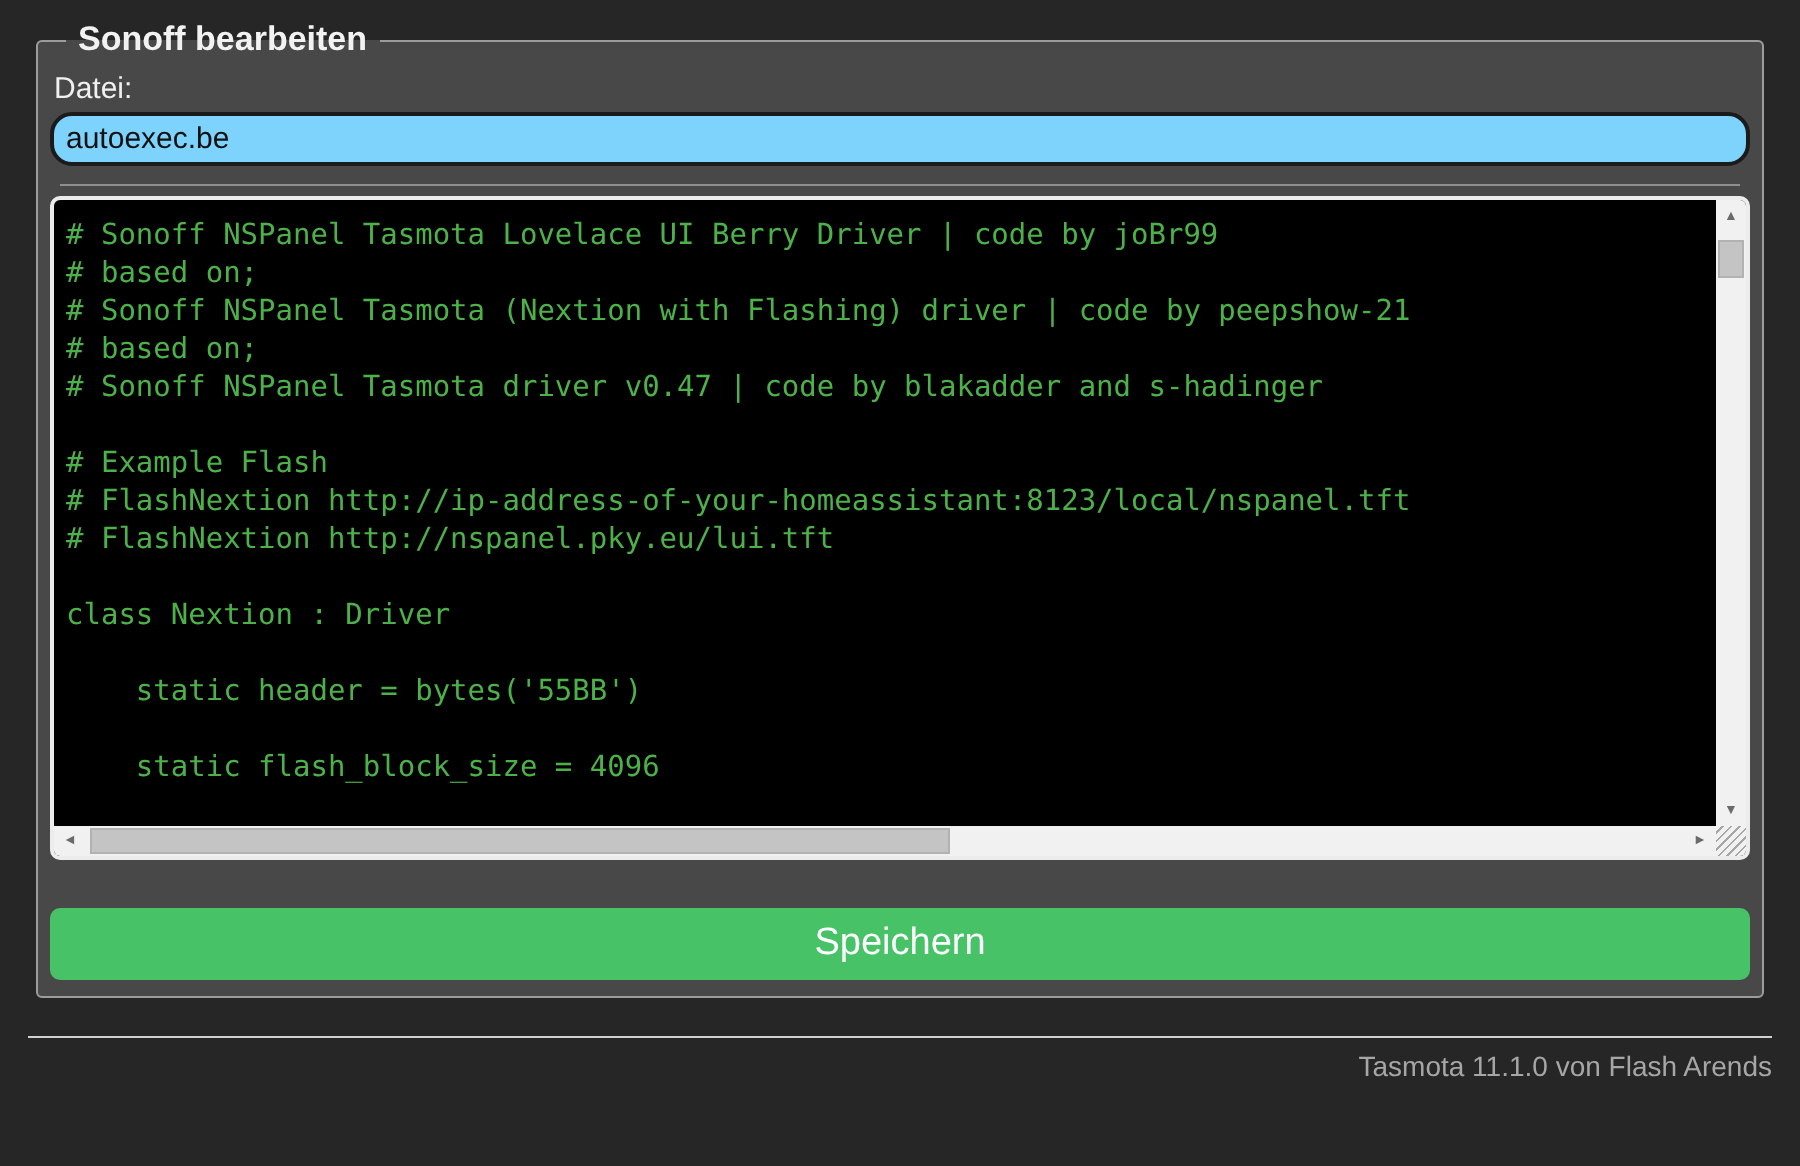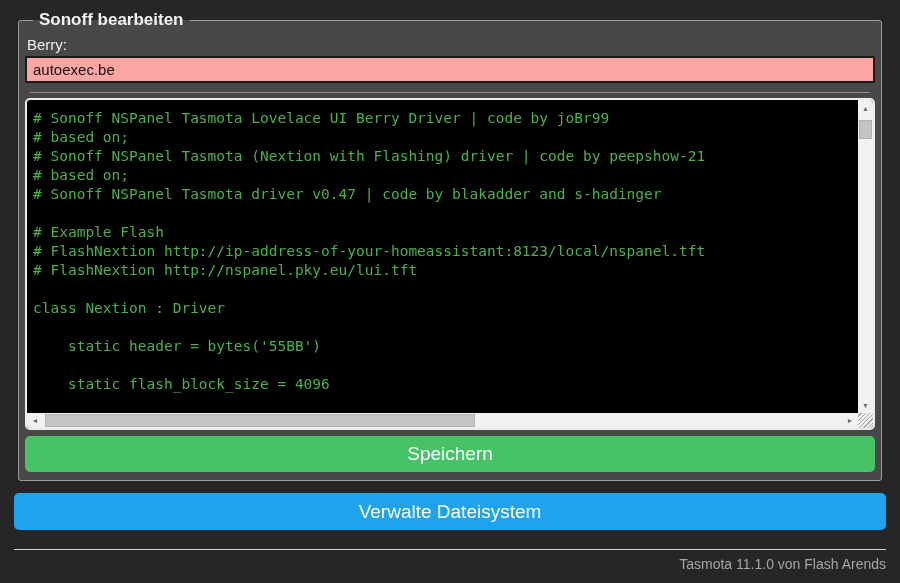--- a/index.html
+++ b/index.html
@@ -31,23 +31,23 @@
   .file-label{
     color:#f0f0f0;
     font-size:15px;
     margin:2px 0 3px 2px;
   }
   .file-input{
     display:block;
     width:100%;
     box-sizing:border-box;
     height:27px;
-    background:#fca5a5;
+    background:#7dd3fc;
     border:2px solid #1b1b1b;
-    border-radius:1px;
+    border-radius:11px;
     color:#111;
     font-size:15px;
     font-family:"Liberation Sans", sans-serif;
     padding:2px 6px;
     outline:none;
   }
   hr.sep{
     border:none;
     border-top:1px solid #8f8f8f;
     margin:9px 5px 5px 5px;
@@ -123,21 +123,21 @@
     width:100%;
     border:0;
     border-radius:5px;
     color:#fdffff;
     font-family:"Liberation Sans", sans-serif;
     font-size:19px;
     cursor:pointer;
   }
   .btn.save{
     height:36px;
-    margin-top:6px;
+    margin-top:24px;
     background:#47c266;
   }
   .btn.manage{
     height:37px;
     margin-top:12px;
     background:#1fa3ec;
   }
 
   
   .footer-rule{
@@ -152,21 +152,21 @@
   }
 </style>
 </head>
 <body>
 
 <div class="wrap">
 
   <fieldset class="panel">
     <legend class="panel-legend">Sonoff bearbeiten</legend>
 
-    <div class="file-label">Berry:</div>
+    <div class="file-label">Datei:</div>
 
     <input class="file-input" type="text" value="autoexec.be" style="">
 
     <hr class="sep">
 
     <div class="editor">
       <pre class="code"># Sonoff NSPanel Tasmota Lovelace UI Berry Driver | code by joBr99
 # based on;
 # Sonoff NSPanel Tasmota (Nextion with Flashing) driver | code by peepshow-21
 # based on;
@@ -194,18 +194,17 @@
         <div class="hthumb"></div>
         <div class="sb-arrow right">►</div>
       </div>
 
       <div class="corner"></div>
     </div>
 
     <button class="btn save">Speichern</button>
   </fieldset>
 
-  <button class="btn manage">Verwalte Dateisystem</button>
 
   <div class="footer-rule"></div>
   <div class="footer">Tasmota 11.1.0 von Flash Arends</div>
 
 </div>
 
 </body></html>

